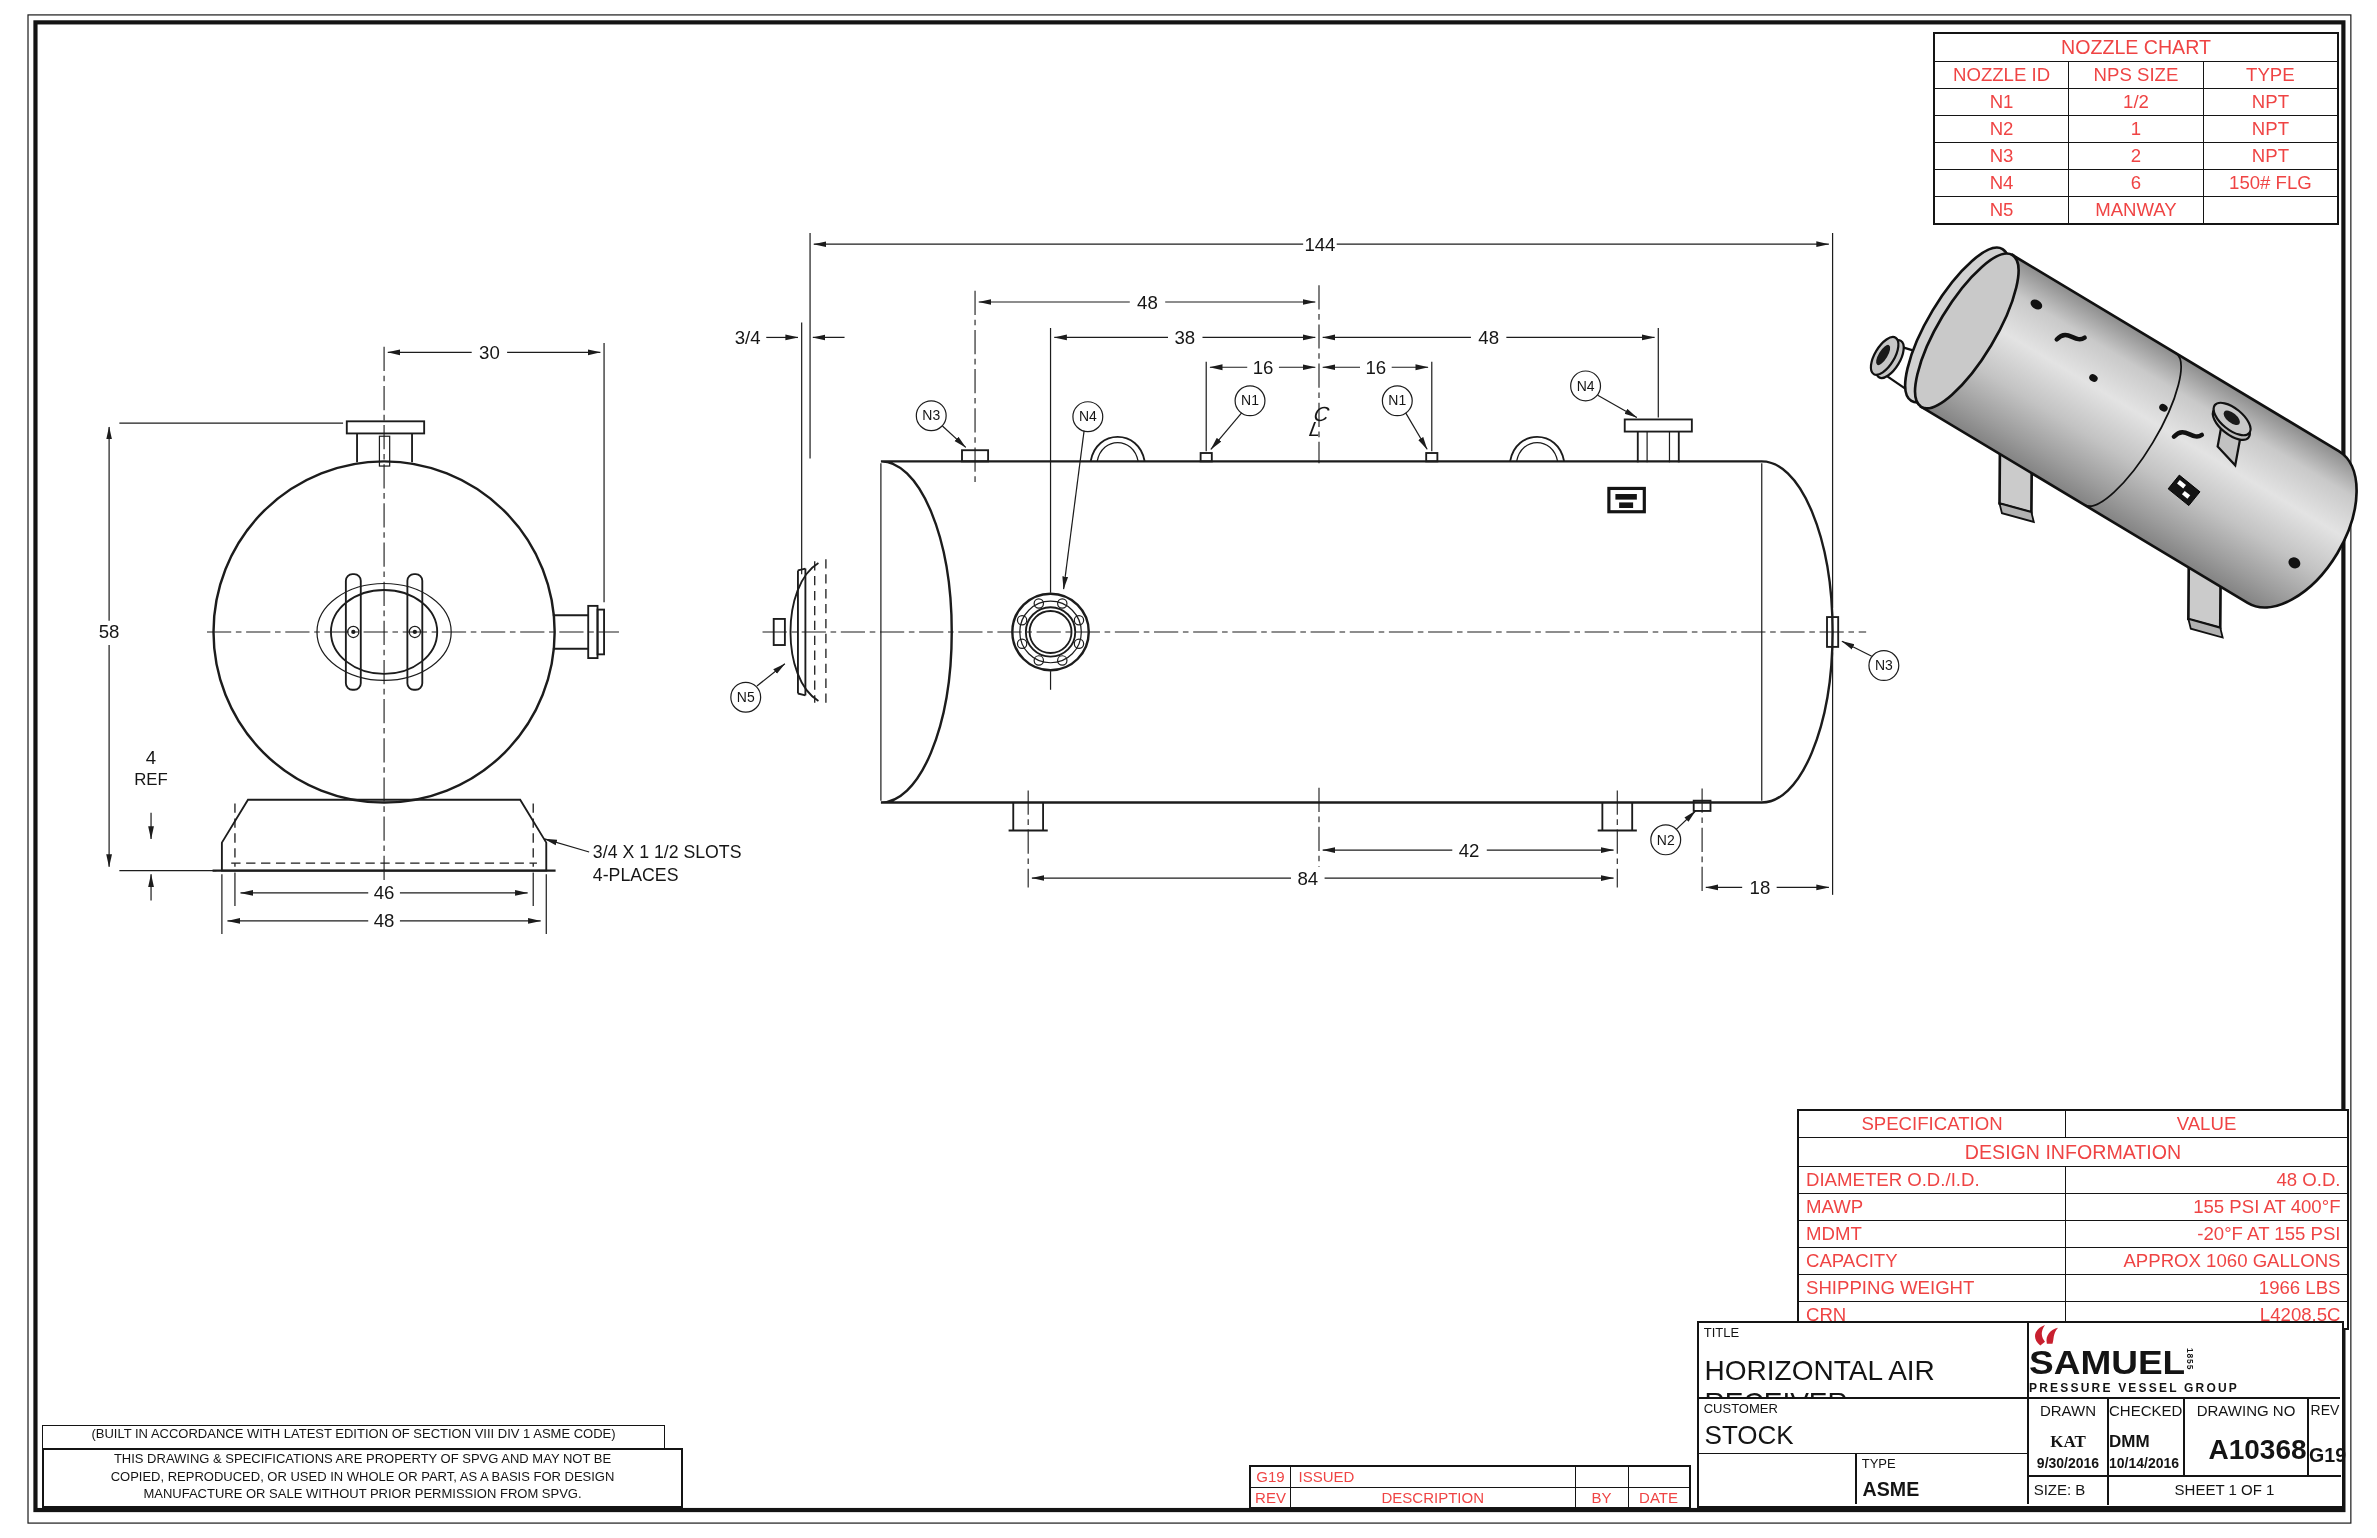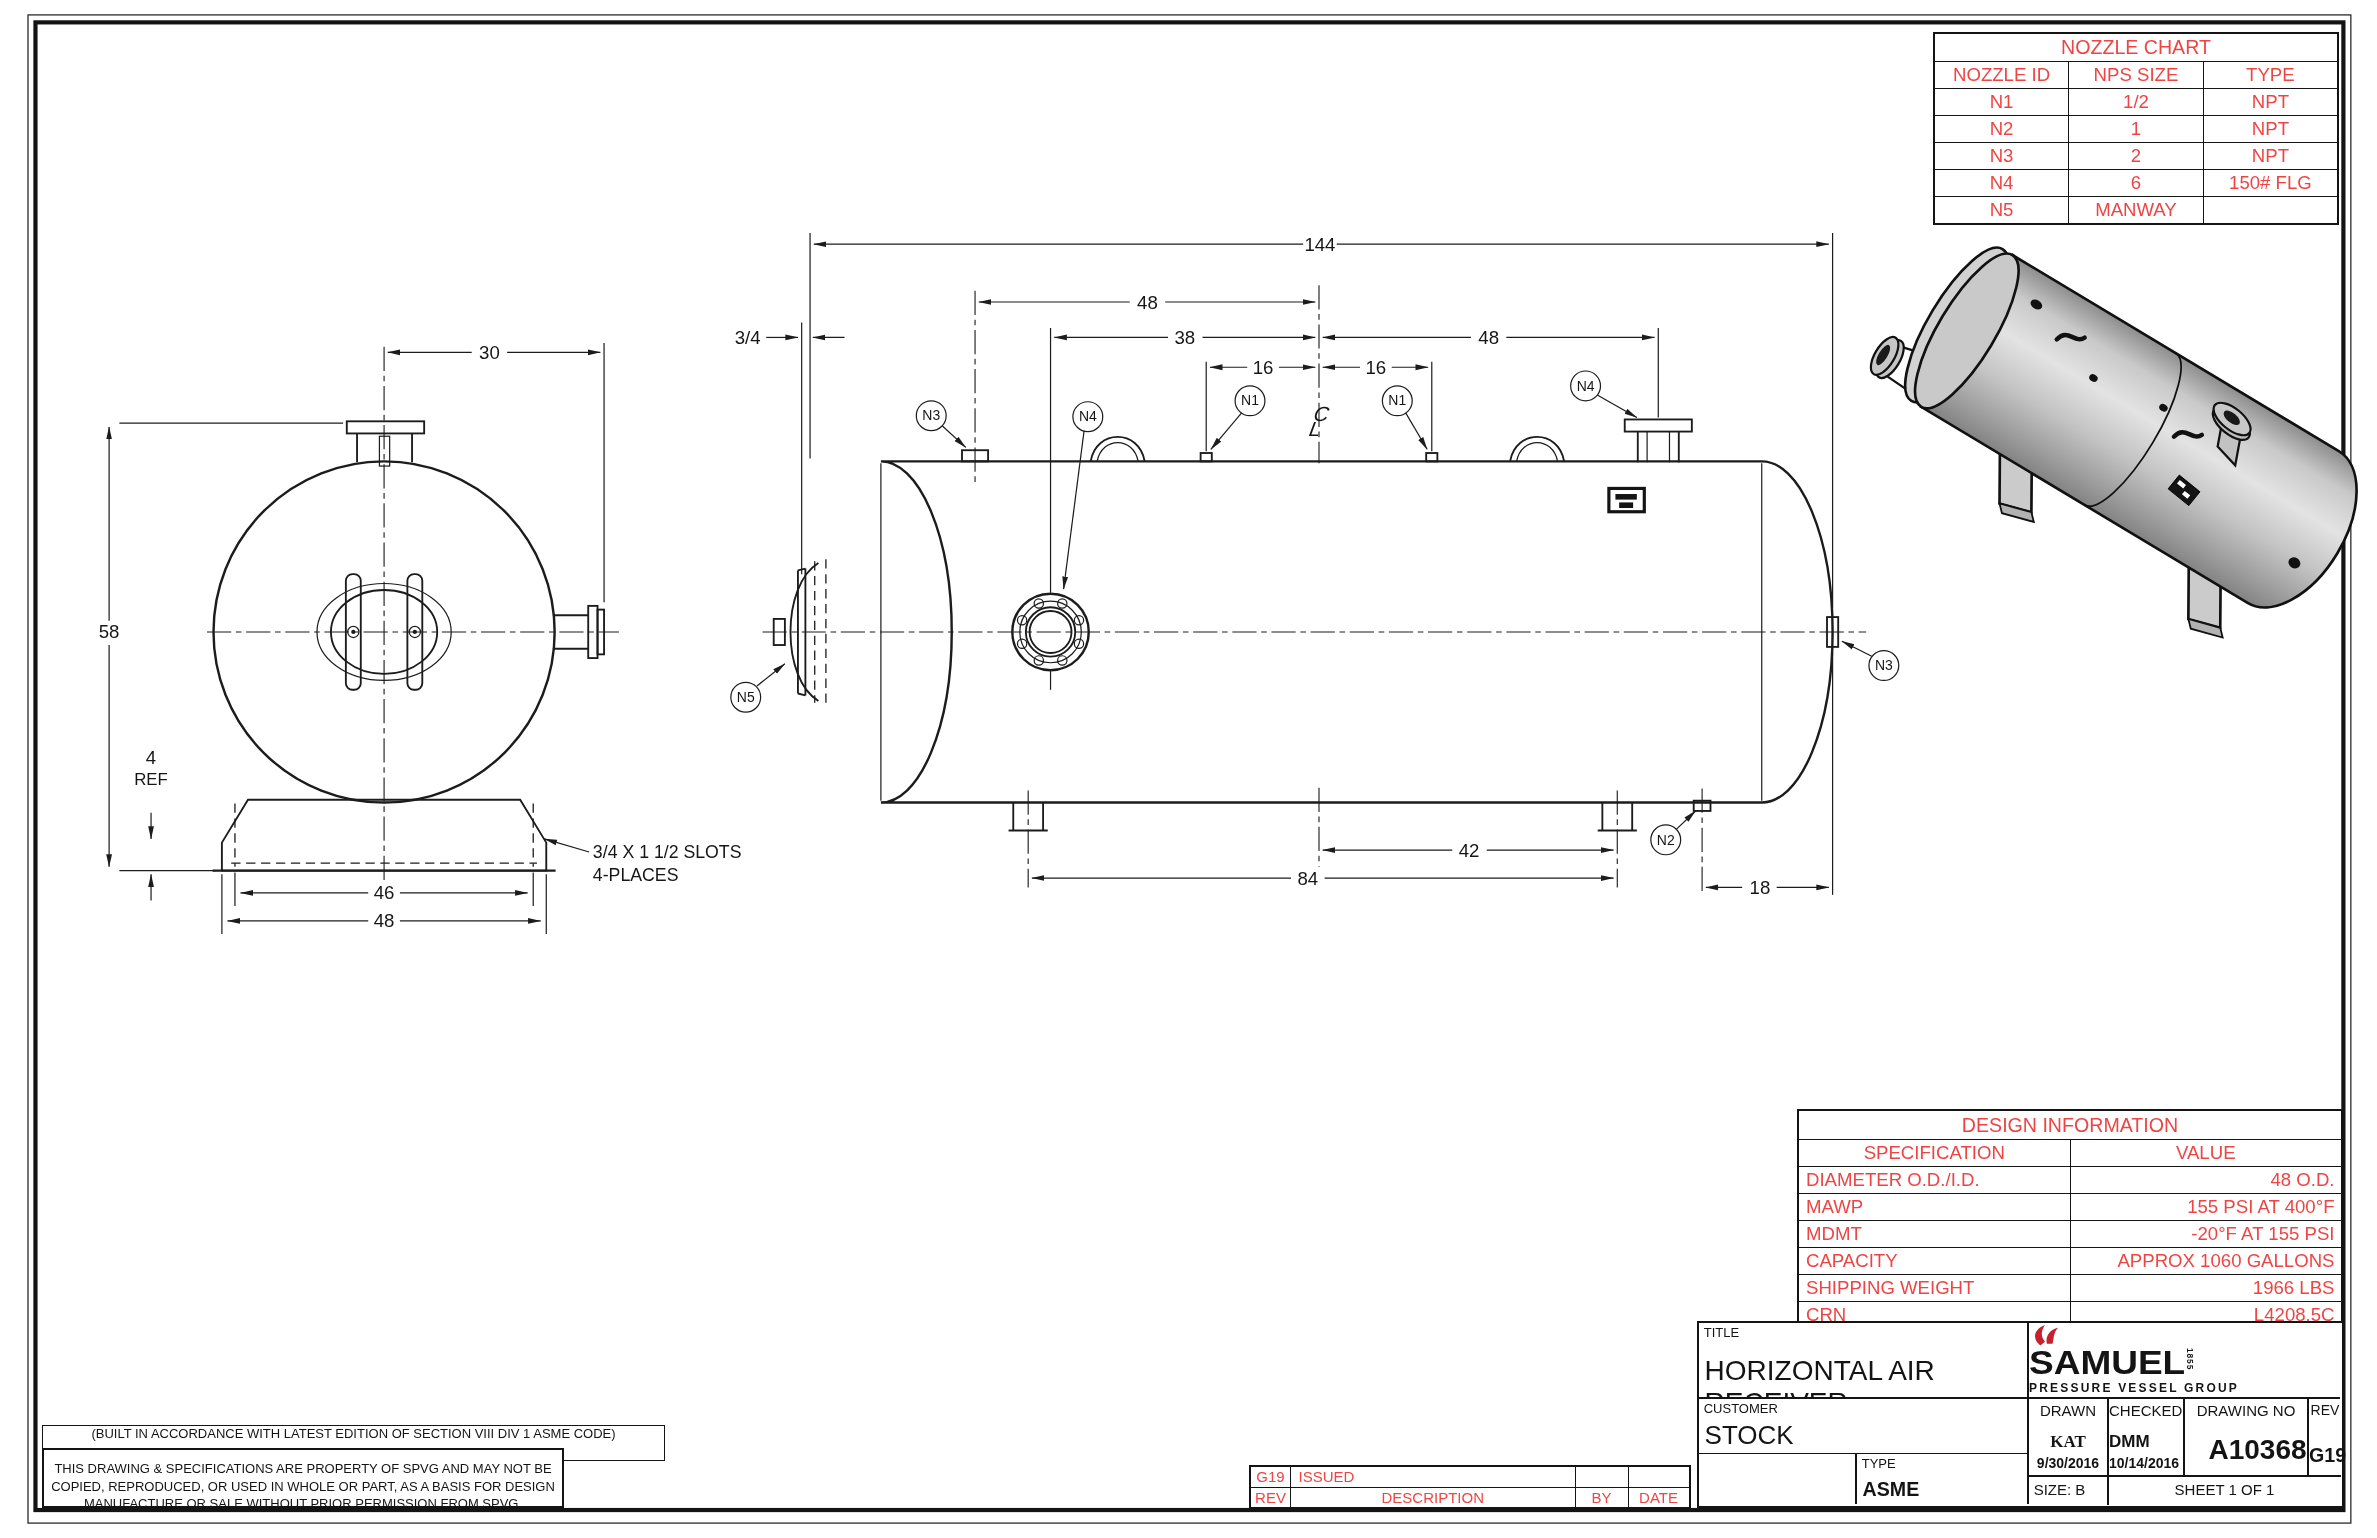--- a/index.html
+++ b/index.html
@@ -24,21 +24,21 @@
   .dinfo td{height:26px;}
   .dinfo td.l{text-align:left;padding-left:7px;}
   .dinfo td.r{text-align:right;padding-right:6.5px;}
   .rev{left:1249px;top:1465px;width:427px;font-size:15px;border:2.2px solid #141414;}
   .rev td{height:19.6px;}
   .rev td.l{text-align:left;padding-left:7.5px;}
   .tblock{position:absolute;left:1697px;top:1321px;width:647px;height:187px;border:2.8px solid #141414;background:#fff;box-sizing:border-box;}
   .tc{position:absolute;box-sizing:border-box;background:#fff;}
   .lab{position:absolute;left:4.7px;top:1.9px;font-size:13px;}
   .note1{position:absolute;left:42px;top:1425px;width:623px;height:36px;border:1.9px solid #141414;box-sizing:border-box;font-size:13px;text-align:center;line-height:16px;background:#fff;}
-  .note2{position:absolute;left:42px;top:1448px;width:522px;height:60px;border:2.4px solid #141414;box-sizing:border-box;font-size:13px;text-align:center;line-height:17.7px;padding-top:10px;background:#fff;}
+  .note2{position:absolute;left:42px;top:1448px;width:641px;height:60px;border:2.4px solid #141414;box-sizing:border-box;font-size:13px;text-align:center;line-height:17.7px;padding-top:0;background:#fff;}
   .logo{display:flex;flex-direction:column;align-items:flex-start;justify-content:center;height:100%;}
   .logorow{display:flex;align-items:flex-start;}
   .logotxt{font-size:37px;font-weight:bold;letter-spacing:0px;line-height:34px;transform:scaleY(.92);}
   .logoyear{font-size:8.4px;writing-mode:vertical-rl;letter-spacing:0.9px;margin-top:1.9px;font-weight:bold;}
   .logotag{font-size:12px;font-weight:bold;letter-spacing:2.2px;margin-top:0.9px;}
 </style>
 </head>
 <body>
 
 <div class="sheet">
@@ -408,26 +408,26 @@
           <td>N5</td>
           <td>MANWAY</td>
           <td></td>
         </tr>
 </tbody>
     </table>
 
 <table class="dtab dinfo">
   <tbody>
         <tr>
-          <td colspan="2" style="height:28px;font-size:19.6px">DESIGN INFORMATION</td>
-        </tr>
-  <tr>
     <td style="width:266px">SPECIFICATION</td>
     <td style="width:281px">VALUE</td>
   </tr>
+  <tr>
+          <td colspan="2" style="height:28px;font-size:19.6px">DESIGN INFORMATION</td>
+        </tr>
   <tr>
           <td class="l">DIAMETER O.D./I.D.</td>
           <td class="r">48 O.D.</td>
         </tr>
   <tr>
           <td class="l">MAWP</td>
           <td class="r">155 PSI AT 400°F</td>
         </tr>
   <tr>
           <td class="l">MDMT</td>

